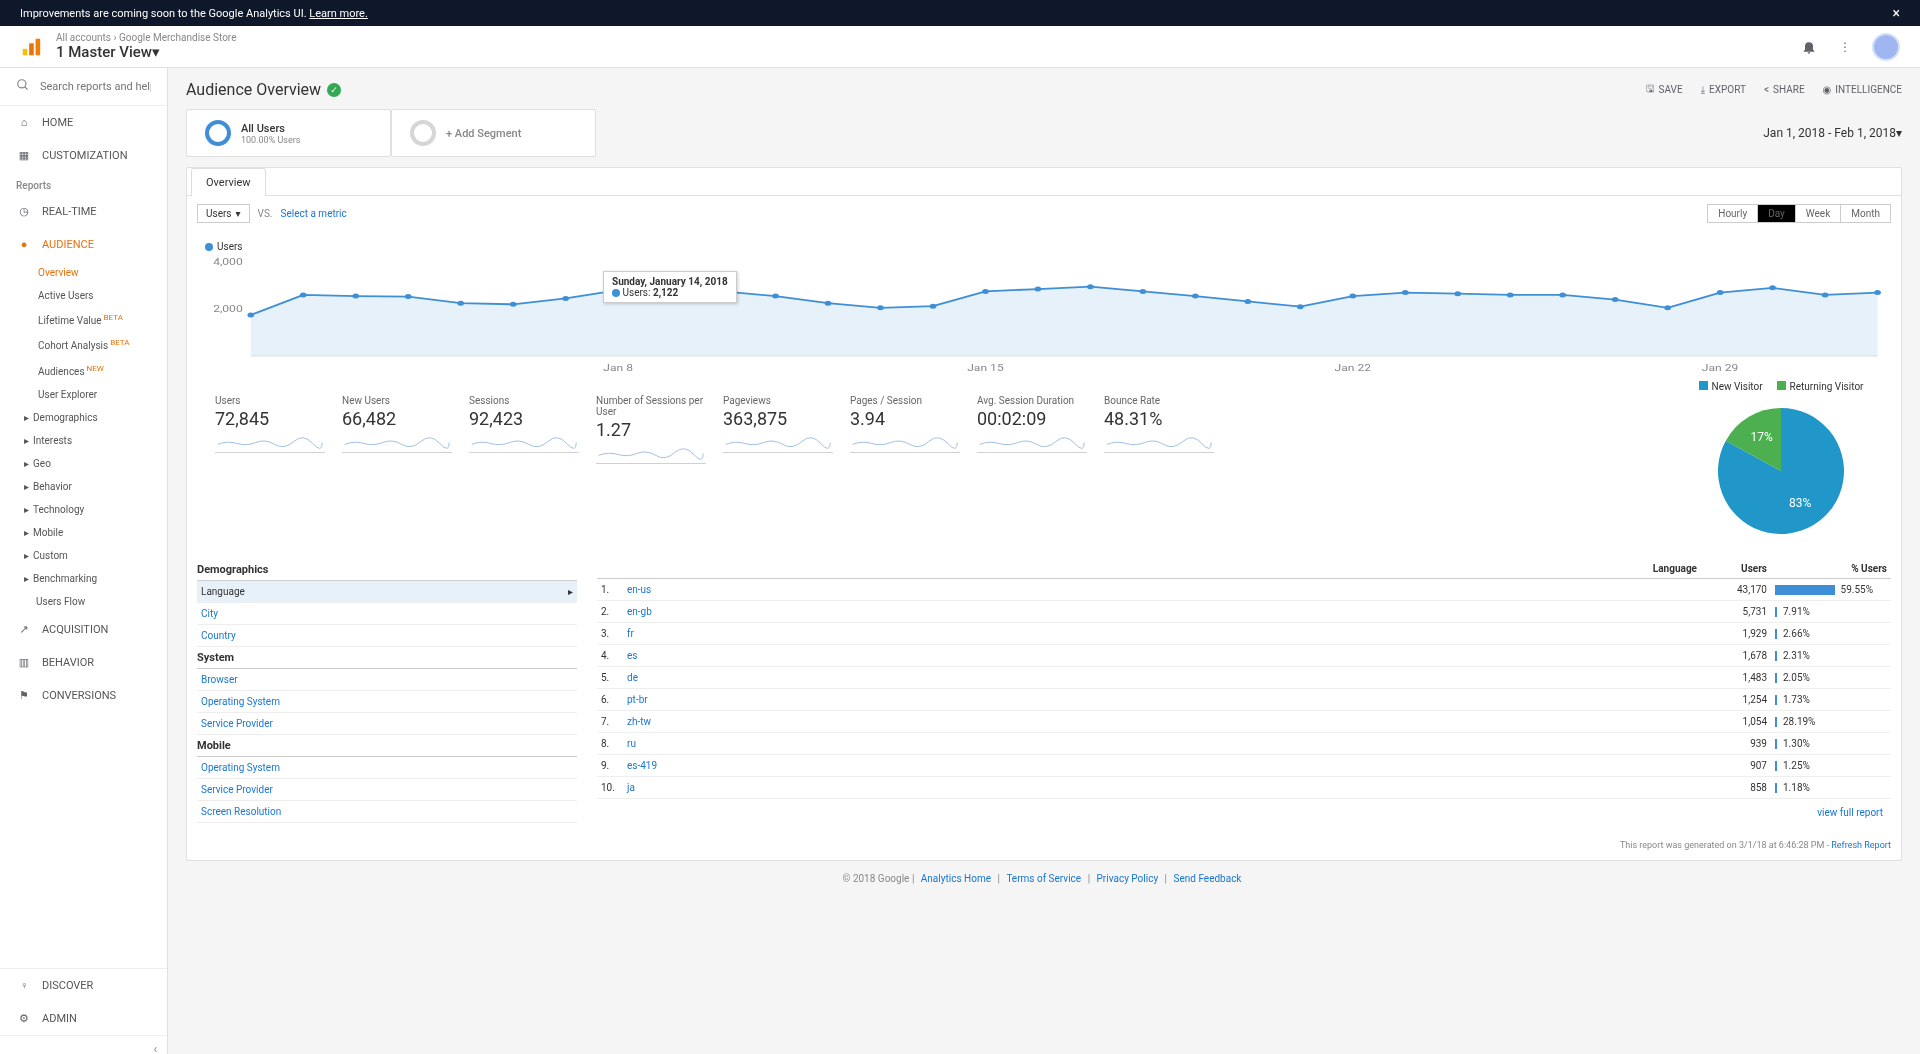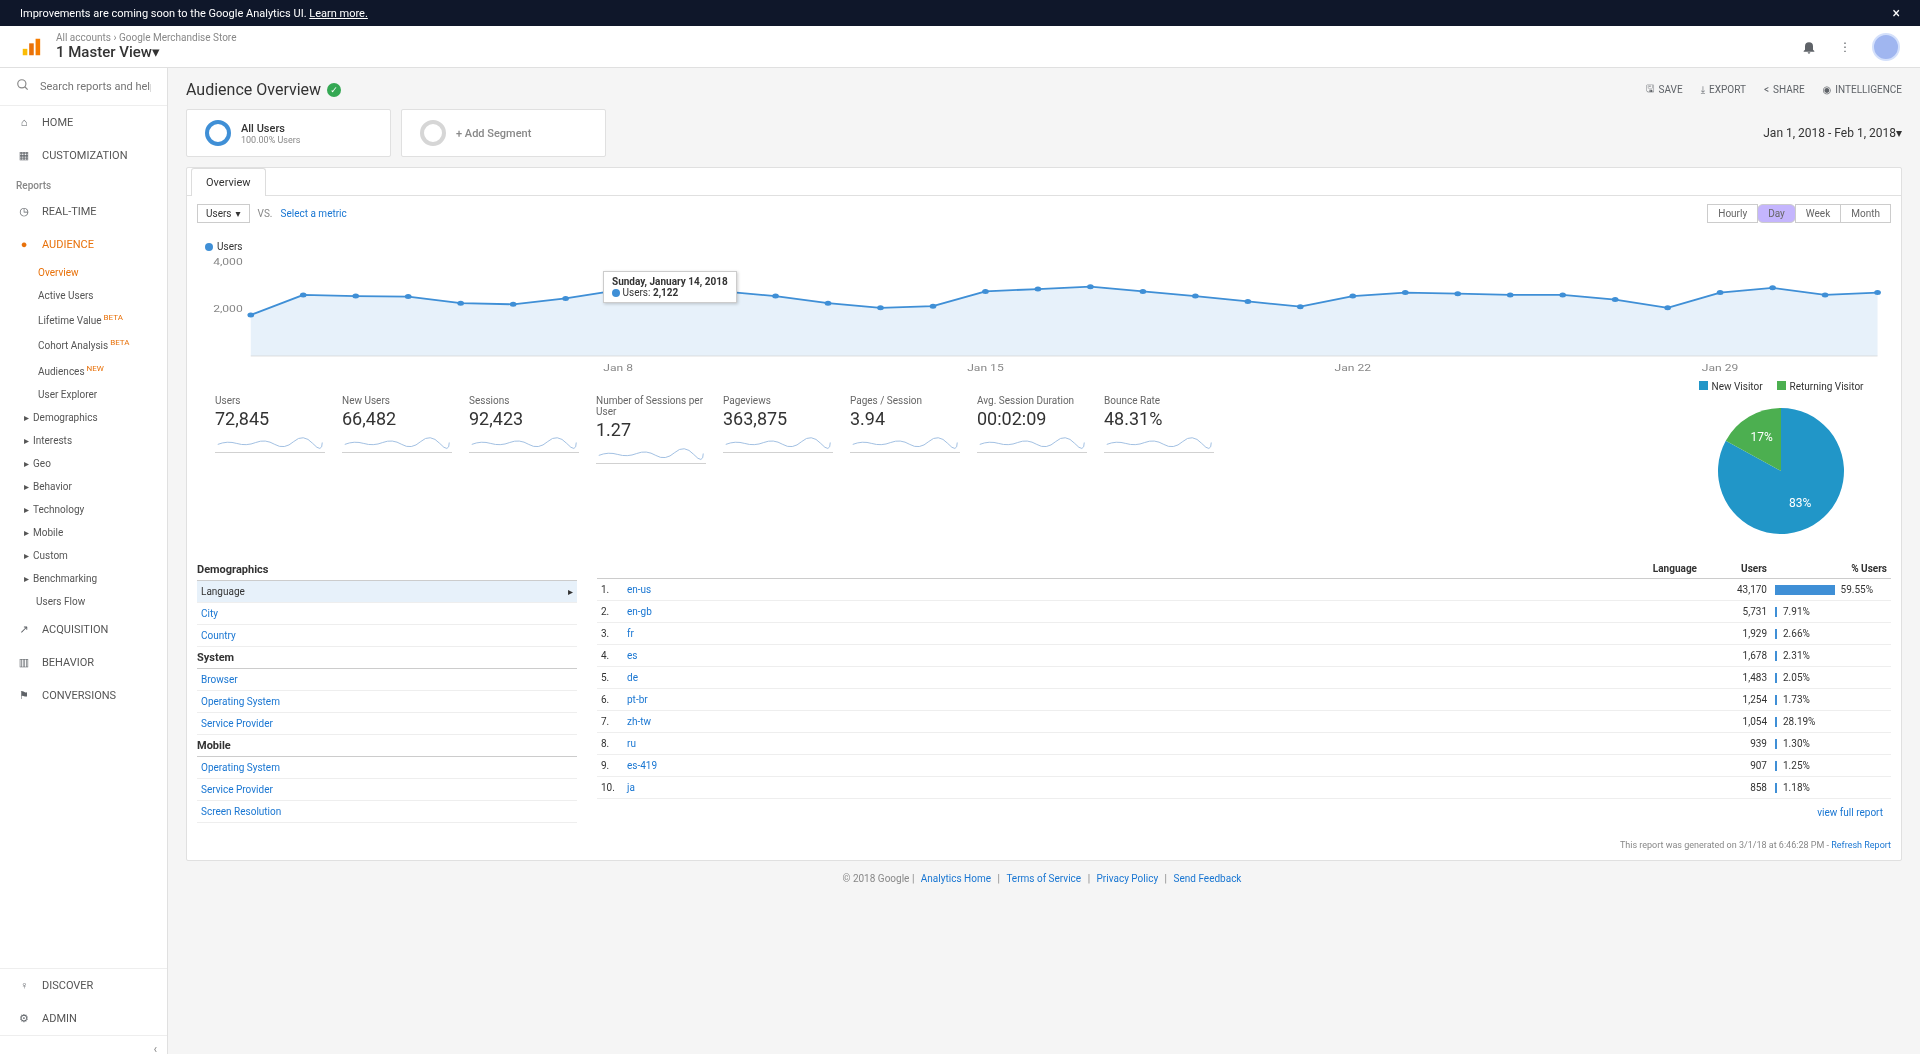--- a/index.html
+++ b/index.html
@@ -37,39 +37,39 @@
 .collapse-btn { border-top:1px solid #eee; text-align:right; padding:6px 10px; color:#888; cursor:pointer;}
 
 .main { flex: 1; overflow-y: auto; padding: 12px 18px 0; background: #f5f5f5; }
 .page-header { display:flex; justify-content:space-between; align-items:center; margin-bottom: 10px; }
 .page-title { font-size: 16px; font-weight: 400; color:#333; display:flex; align-items:center; gap:6px;}
 .verified-icon { width:14px; height:14px; background:#34a853; border-radius:50%; display:inline-flex; align-items:center; justify-content:center; color:#fff; font-size:9px;}
 .page-actions { display:flex; gap:18px; align-items:center; font-size:10px; color:#5f6368; }
 .page-action { display:flex; gap:4px; align-items:center; cursor:pointer; }
 
 .segment-bar { display:flex; gap:10px; margin-bottom:10px; justify-content:space-between;}
-.segment-chips { display:flex; gap:10px; }
+.segment-chips { display:flex; gap:0; }
 .segment-chip { background:#fff; border:1px solid #e0e0e0; border-radius:2px; padding:10px 18px; display:flex; align-items:center; gap:10px; min-width:205px;}
 .segment-ring { width:26px; height:26px; border:4px solid #3f8fd6; border-radius:50%; }
 .segment-ring.gray { border-color:#d6d6d6;}
 .segment-text { display:flex; flex-direction:column;}
 .segment-text .st-title{font-size:11px; font-weight:500;}
 .segment-text .st-sub{font-size:9px; color:#888;}
 .date-range { font-size:12px; color:#333; display:flex; align-items:center; gap:0; cursor:pointer; padding:4px 0;}
 
 .card { background:#fff; border:1px solid #e0e0e0; border-radius:2px; }
 .tab-row { border-bottom:1px solid #e0e0e0; }
 .tab { display:inline-block; padding:7px 14px; font-size:11px; border:1px solid #ddd; border-bottom:none; background:#fff; margin-bottom:-1px; margin-left:4px; border-radius:3px 3px 0 0;}
 .metric-select-row { display:flex; align-items:center; padding:8px 10px; gap:10px; font-size:10px; justify-content:space-between;}
 .metric-select-row .left{display:flex; align-items:center; gap:8px;}
 .metric-dd { border:1px solid #ccc; padding:3px 8px; font-size:10px; display:flex; align-items:center; gap:4px; cursor:pointer;}
 .metric-link{ color:#1976d2; cursor:pointer;}
 .time-toggles { display:flex; }
 .time-toggle{ border:1px solid #ccc; padding:3px 10px; font-size:10px; color:#666; cursor:pointer; margin-left:-1px; background:#fff;}
-.time-toggle.active{ background:#c4b5fd;border-radius:6px;}
+.time-toggle.active{ background:#000000;}
 
 .chart-container { padding: 8px 10px 4px; }
 .chart-legend { font-size:10px; display:flex; align-items:center; gap:4px; margin:2px 0 2px 8px;}
 .dot { width:8px; height:8px; border-radius:50%; background:#3f8fd6; display:inline-block;}
 .chart-svg { width:100%; height:120px; }
 .ylabel { font-size:9px; fill:#888; }
 .xlabel { font-size:9px; fill:#888; text-anchor:middle;}
 .area-path{ fill:#e7f1fa; stroke:none;}
 .line-path{ fill:none; stroke:#3f8fd6; stroke-width:1.8;}
 .pt { fill:#3f8fd6; }

